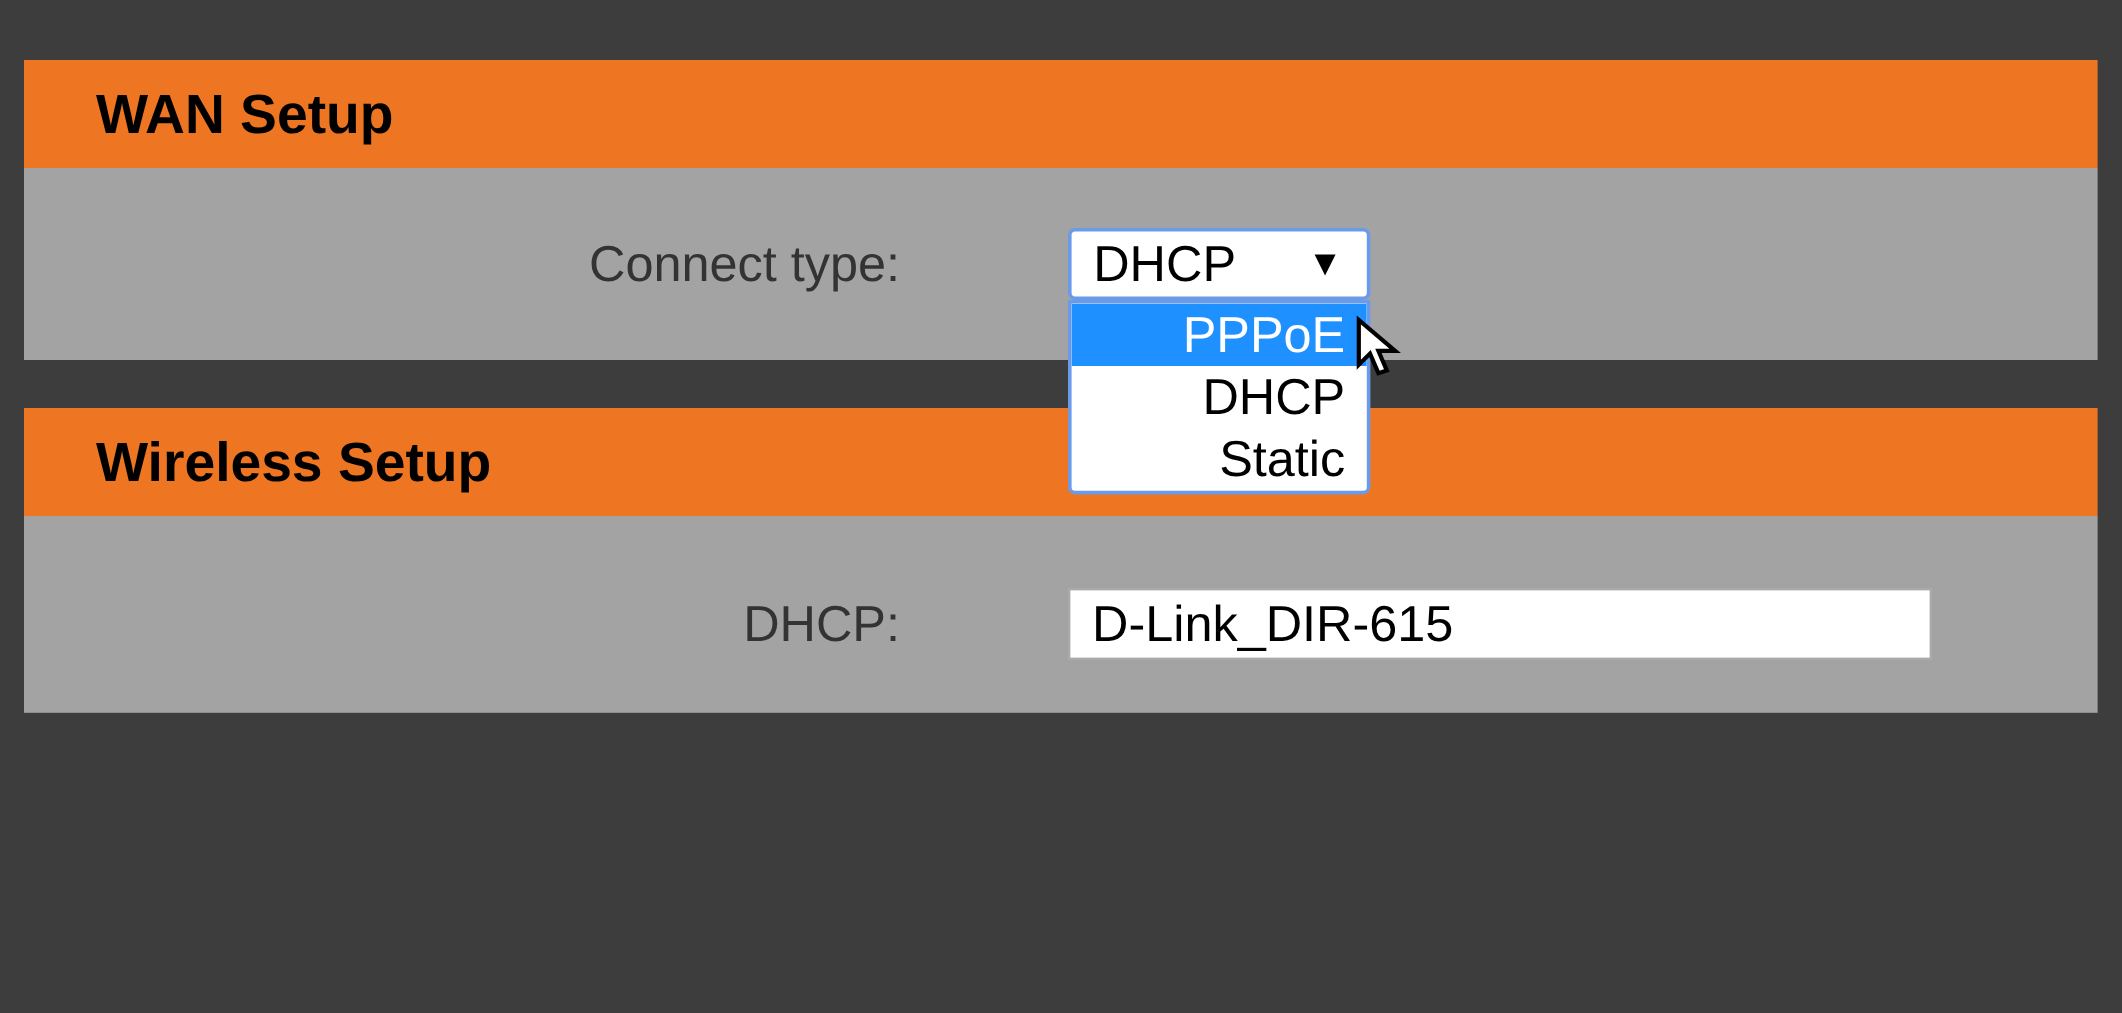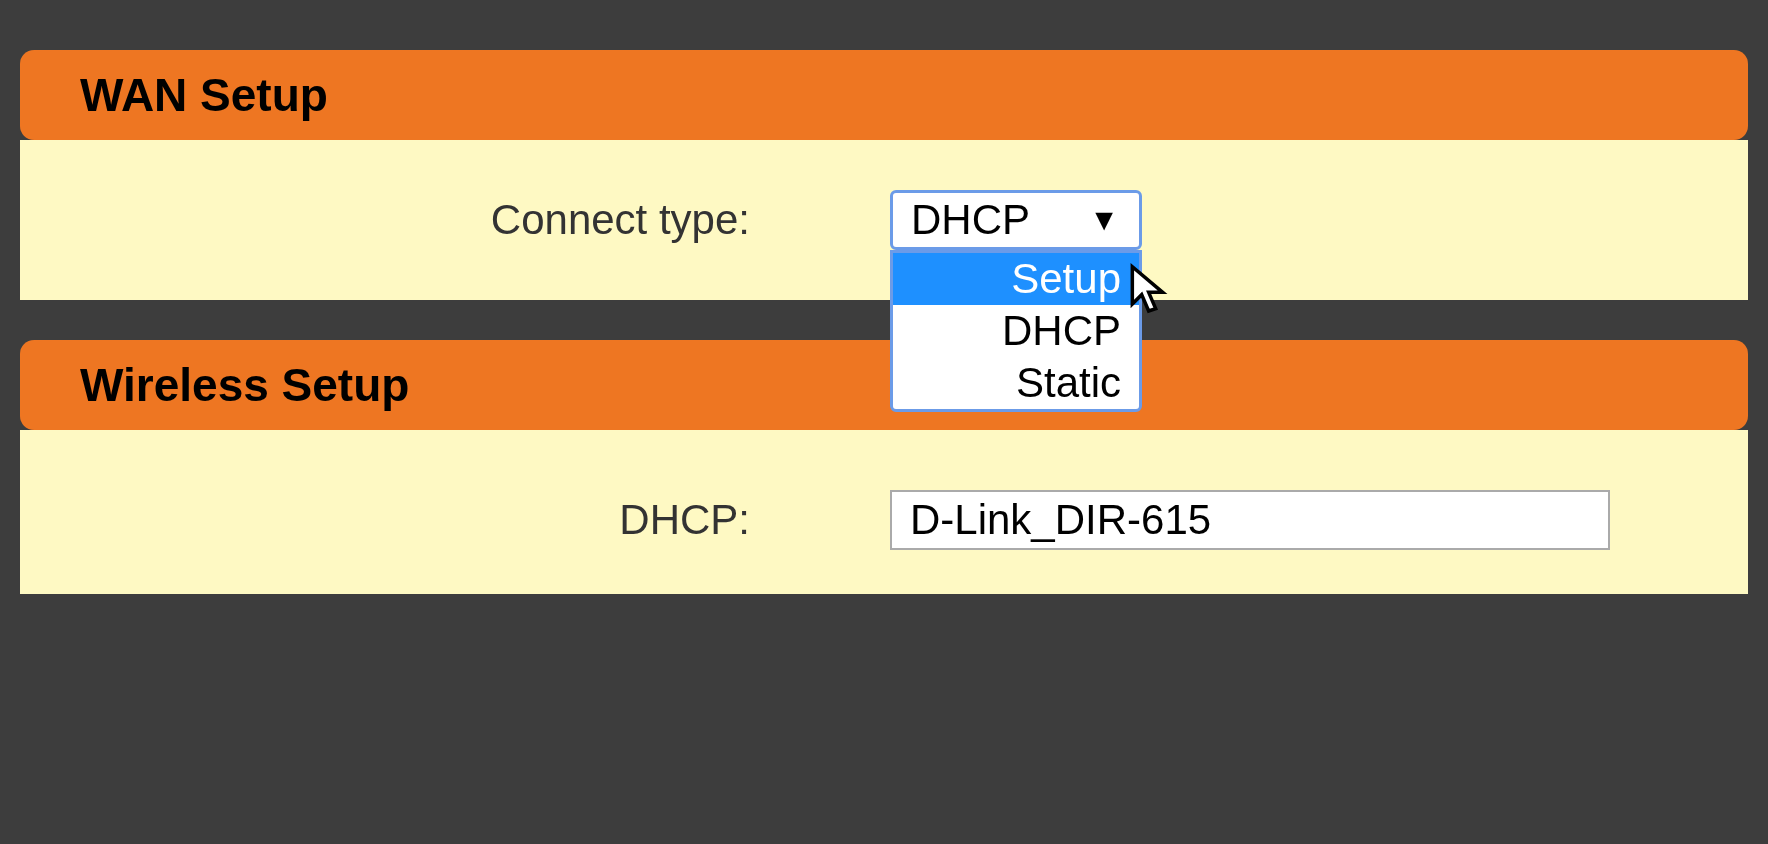--- a/index.html
+++ b/index.html
@@ -17,24 +17,23 @@
     }
     .section {
       margin-bottom: 40px;
     }
     .section-header {
       background-color: #ee7622;
       color: #000;
       font-weight: bold;
       font-size: 46px;
       padding: 18px 0 18px 60px;
-      border-radius: 14px;
     }
     .section-body {
-      background-color: #fef9c3;
+      background-color: #a3a3a3;
       padding: 50px 0 50px 0;
     }
     .form-row {
       display: flex;
       align-items: center;
       margin-bottom: 20px;
       position: relative;
     }
     .form-row:last-child {
       margin-bottom: 0;
@@ -125,21 +124,21 @@
   <div class="section-header">WAN Setup</div>
   <div class="section-body">
     <div class="form-row">
       <div class="form-label">Connect type:</div>
       <div class="select-wrap">
         <div class="select-box">
           <span>DHCP</span>
           <span class="select-caret">▼</span>
         </div>
         <div class="dropdown-list">
-          <div class="dropdown-option highlighted">Setup</div>
+          <div class="dropdown-option highlighted">PPPoE</div>
           <div class="dropdown-option">DHCP</div>
           <div class="dropdown-option">Static</div>
         </div>
       </div>
     </div>
   </div>
 </div>
 
 <div class="section">
   <div class="section-header">Wireless Setup</div>

